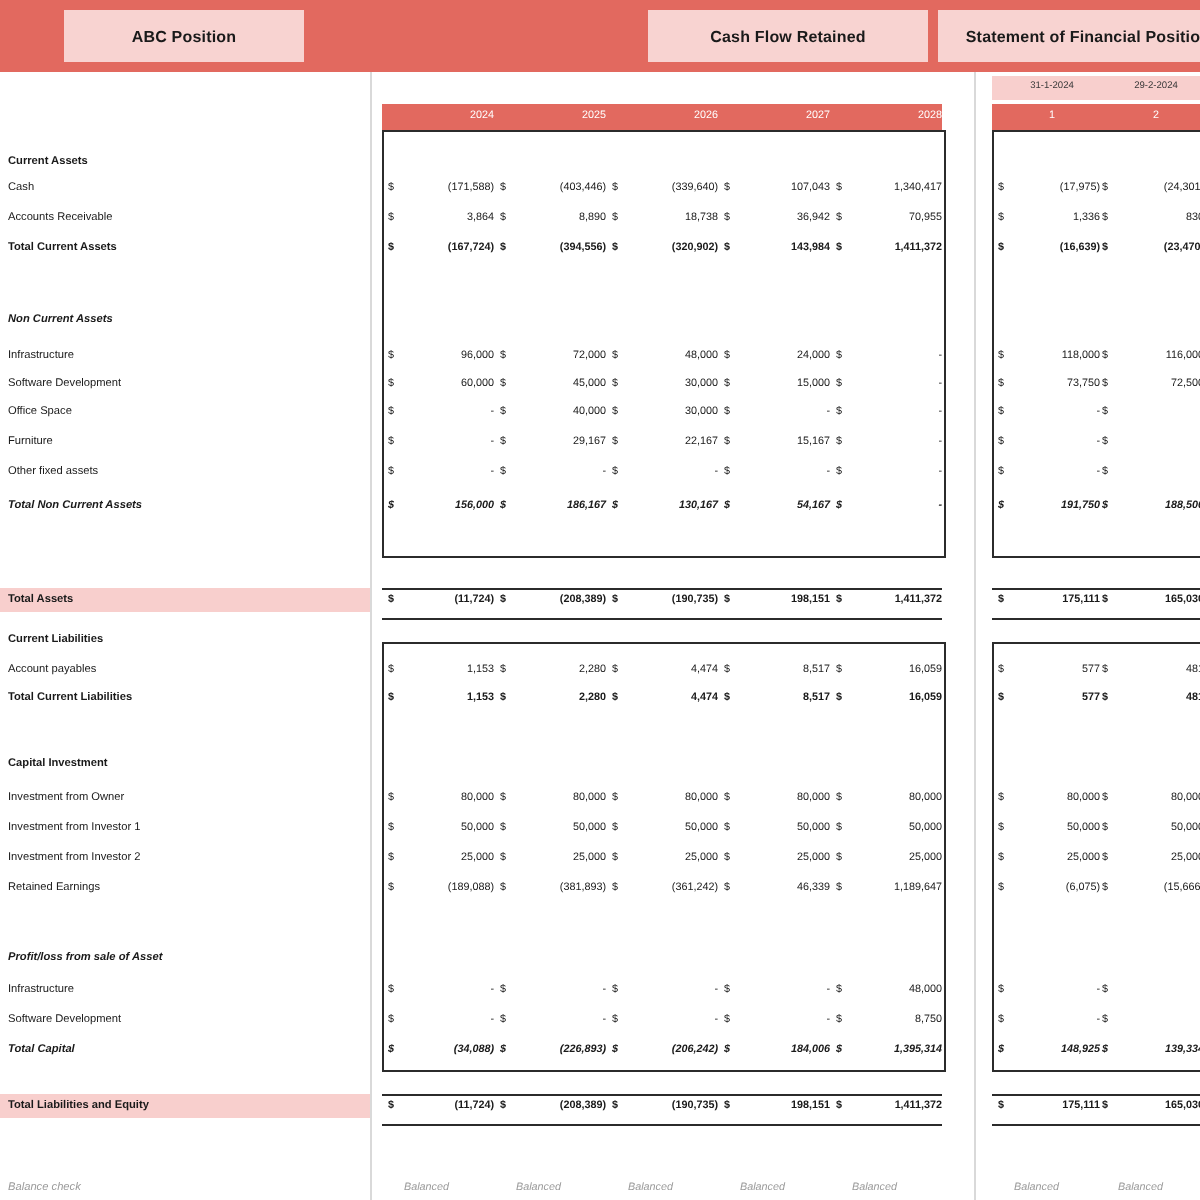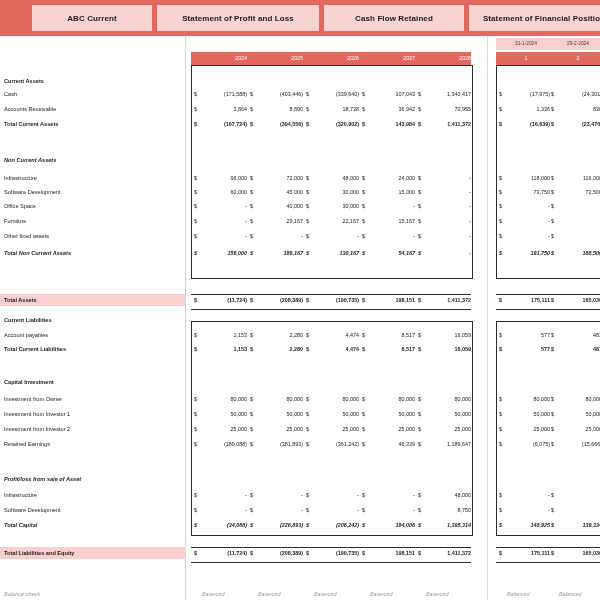--- a/index.html
+++ b/index.html
@@ -84,24 +84,21 @@
   .mnum span{
     position:absolute;top:0;height:13px;line-height:13px;
     font-size:5.4px;color:#ffffff;text-align:center;
   }
 </style>
 </head>
 <body>
 
 <div class="ribbon">
   <div class="tab tab-company">
-    <span>ABC Current</span>
-  </div>
-  <div class="tab tab-pl">
-    <span>Statement of Profit and Loss</span>
+    <span>ABC Position</span>
   </div>
   <div class="tab tab-cf">
     <span>Cash Flow Retained</span>
   </div>
   <div class="tab tab-fp">
     <span>Statement of Financial Position</span>
   </div>
 </div>
 
 <div class="sheet">

